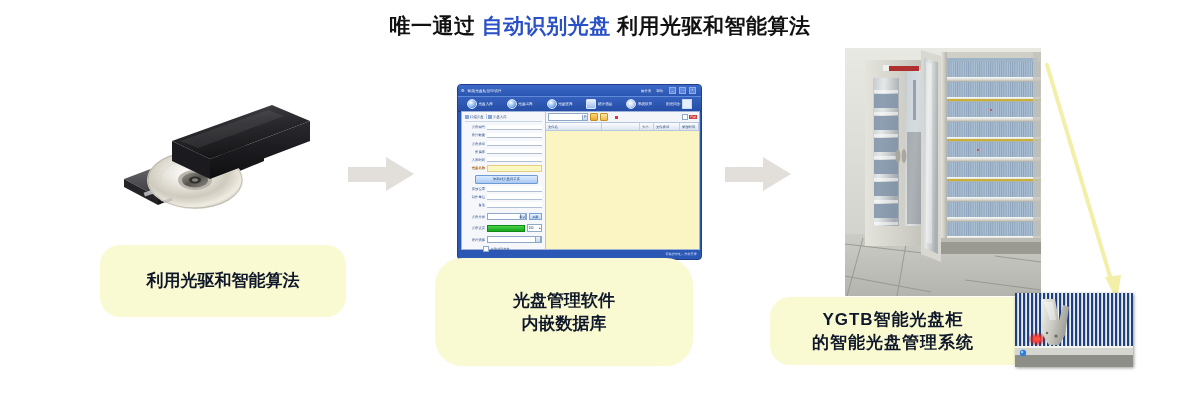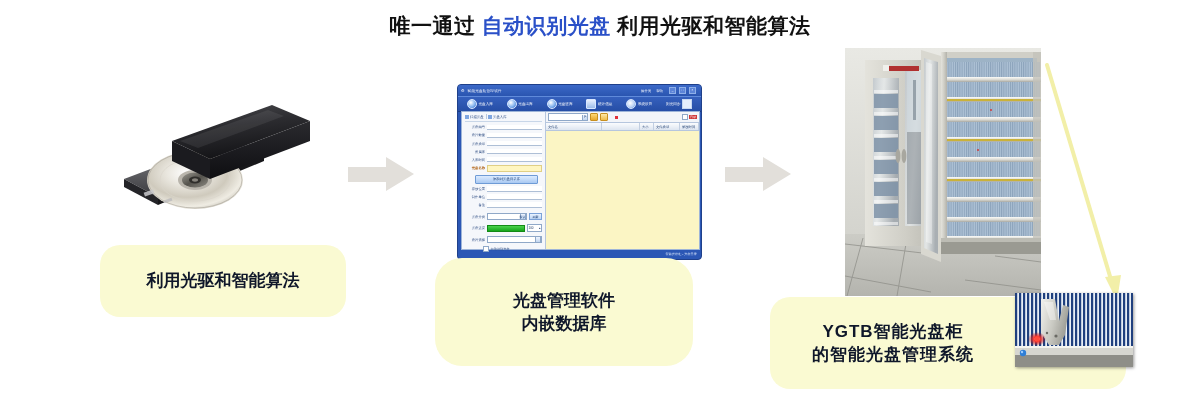--- a/index.html
+++ b/index.html
@@ -42,21 +42,21 @@
     justify-content: center;
     text-align: left;
     line-height: 1.38;
     font-size: 17px;
     font-weight: 600;
   }
   .callout .line { display: block; white-space: nowrap; }
 
   #box-left  { left: 100px; top: 245px; width: 246px; height: 72px; }
   #box-mid   { left: 435px; top: 258px; width: 258px; height: 108px; border-radius: 27px; }
-  #box-right { left: 770px; top: 297px; width: 356px; height: 92px; }
+  #box-right { left: 770px; top: 297px; width: 356px; height: 68px; }
   #box-right .line { letter-spacing: 1px; }
 
   
   .arrow {
     position: absolute;
     width: 66px; height: 34px;
   }
   .arrow .shaft {
     position: absolute;
     left: 0; top: 10px;

